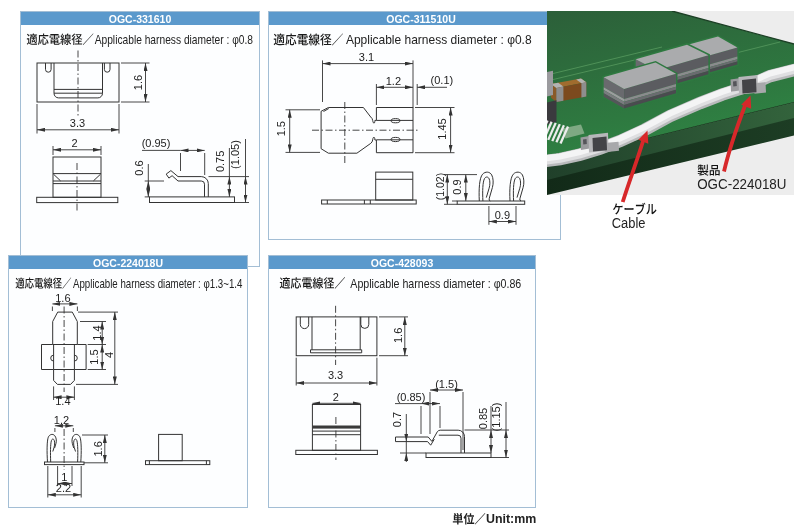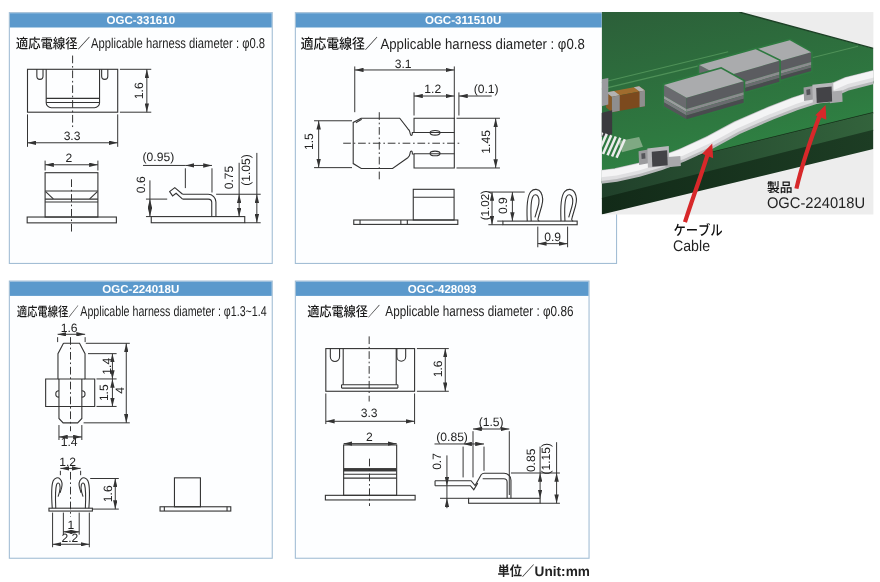--- a/index.html
+++ b/index.html
@@ -18,21 +18,21 @@
 <body>
 <div class="page">
 <svg width="0" height="0" style="position:absolute">
       <defs>
 <marker id="ar" viewBox="0 0 8 4" refX="8" refY="2" markerWidth="8" markerHeight="4" orient="auto-start-reverse" markerUnits="userSpaceOnUse">
           <path d="M0,0 L8,2 L0,4 Z" fill="#333"></path>
         </marker>
 </defs>
     </svg>
 
-<div class="panel" style="left:8px;top:11px;width:240px;height:229px;">
+<div class="panel" style="left:20px;top:11px;width:240px;height:256px;">
 
 <div class="phead" style="">OGC-331610</div>
 <svg class="psvg" width="238" height="227" viewBox="9 12 238 227">
 
 <g fill="#1a1a1a">
 <path transform="translate(14.4,43.9) scale(0.01123,-0.0123)" d="M50 766C109 717 176 647 205 598L283 657C251 706 182 774 122 819ZM255 452H43V364H164V122C121 84 72 46 32 18L78 -76C128 -32 172 9 215 50C276 -28 363 -61 489 -66C606 -70 820 -68 937 -63C942 -36 956 8 967 29C838 20 605 17 490 22C378 27 298 58 255 129ZM425 685C439 660 453 629 460 603H336V73H422V530H588V469H453V408H588V343H490V123H557V158H761V343H658V408H795V469H658V530H832V166C832 155 828 151 816 151C803 150 766 150 725 152C737 129 749 96 752 73C812 73 854 74 883 87C912 101 919 123 919 165V603H780C794 628 809 658 825 689L812 692H949V767H665V844H573V767H304V692H454ZM730 692C720 664 705 629 692 603H543L547 604C542 629 527 664 511 692ZM557 287H693V214H557Z"></path>
 <path transform="translate(25.63,43.9) scale(0.01123,-0.0123)" d="M425 433V61C425 -35 449 -65 545 -65C565 -65 657 -65 676 -65C765 -65 789 -19 799 149C774 156 735 172 715 189C710 46 704 20 669 20C648 20 575 20 559 20C525 20 518 26 518 61V433ZM285 351C274 242 250 122 204 45L287 7C336 88 358 220 371 332ZM436 548C518 506 622 439 670 393L739 463C685 509 580 571 500 610ZM749 341C812 236 868 97 883 8L976 46C959 137 897 271 834 374ZM116 720V464C116 319 109 113 27 -30C49 -40 91 -68 108 -84C196 71 211 307 211 464V630H954V720H579V844H481V720Z"></path>
 <path transform="translate(36.86,43.9) scale(0.01123,-0.0123)" d="M200 571V516H406V571ZM181 470V414H406V470ZM590 470V414H821V470ZM590 571V516H797V571ZM751 181V122H537V181ZM751 240H537V299H751ZM446 181V122H248V181ZM446 240H248V299H446ZM158 364V8H248V56H446V38C446 -54 481 -78 605 -78C632 -78 799 -78 827 -78C929 -78 956 -46 968 75C943 80 908 92 888 106C882 12 873 -4 821 -4C783 -4 641 -4 611 -4C549 -4 537 2 537 38V56H844V364ZM69 682V483H154V616H451V395H543V616H844V483H933V682H543V733H867V805H131V733H451V682Z"></path>
 <path transform="translate(48.09,43.9) scale(0.01123,-0.0123)" d="M525 527H833V454H525ZM525 668H833V597H525ZM291 248C314 192 334 118 339 70L410 93C404 140 384 213 359 269ZM78 265C68 179 51 89 21 29C40 22 75 6 91 -5C121 59 144 157 156 252ZM439 743V380H638V12C638 1 635 -2 622 -2C610 -3 572 -3 531 -2C542 -25 552 -60 555 -84C617 -84 659 -82 687 -69C716 -56 723 -32 723 11V176C765 91 829 8 924 -43C936 -19 963 16 981 34C909 65 855 113 815 169C861 203 914 247 962 288L885 345C858 312 815 269 775 233C752 278 735 324 723 369V380H923V743H699C714 769 730 799 745 828L639 846C630 815 616 777 601 743ZM407 302V223H525C491 129 432 60 357 20C374 7 404 -25 415 -44C514 15 592 122 627 283L576 304L561 302ZM25 403 36 320 186 331V-84H268V337L334 342C342 319 349 297 352 279L426 312C412 368 372 456 332 522L264 494C277 471 291 445 303 418L184 412C250 495 322 603 379 692L301 728C275 676 239 614 201 553C189 571 173 589 157 608C193 663 236 744 271 814L189 844C170 790 137 718 107 661L80 687L32 624C74 582 122 526 151 480C133 454 115 429 97 407Z"></path>
 <path transform="translate(59.32,43.9) scale(0.01123,-0.0123)" d="M250 843C205 773 114 688 32 637C47 617 71 579 81 557C175 619 276 717 340 807ZM792 714C758 654 711 602 656 559C600 603 554 655 522 714ZM381 793V714H509L441 690C478 621 526 560 584 508C505 462 416 427 323 406C341 387 361 353 370 330C472 358 569 398 654 453C732 400 822 359 923 334C935 359 961 395 981 414C887 433 802 465 729 508C810 576 875 662 916 770L856 796L840 793ZM391 246V165H607V29H330V-54H962V29H700V165H910V246H700V368H607V246ZM282 640C220 535 117 431 20 365C36 344 63 297 73 276C108 303 144 335 179 370V-84H271V471C307 515 340 561 367 606Z"></path>

